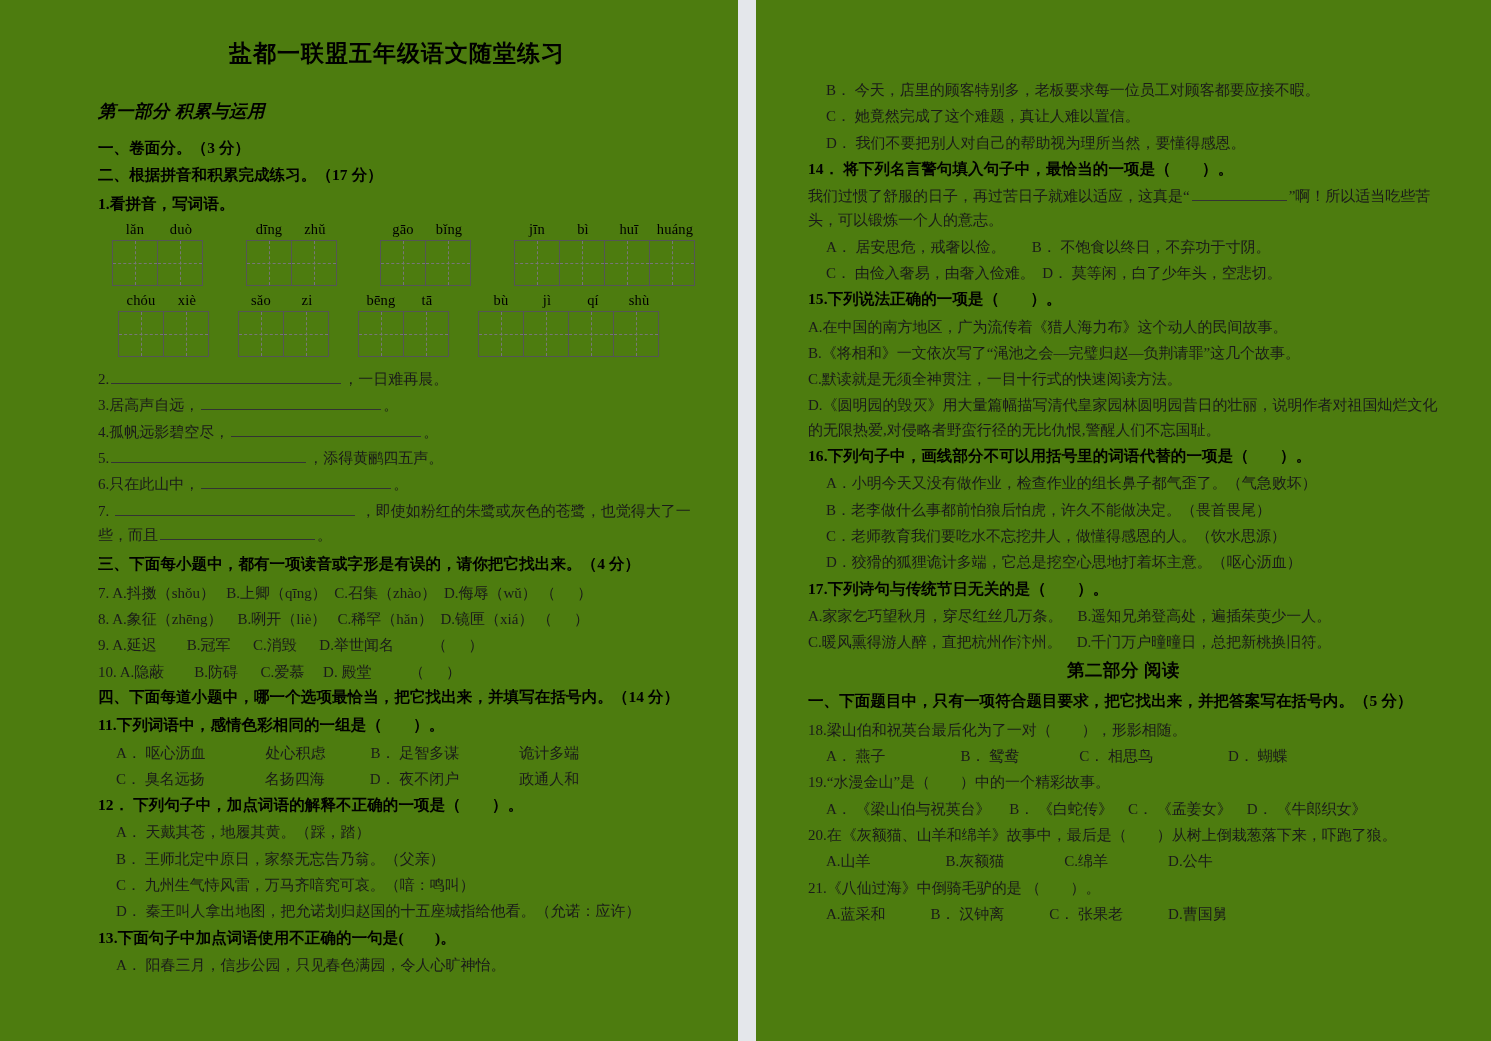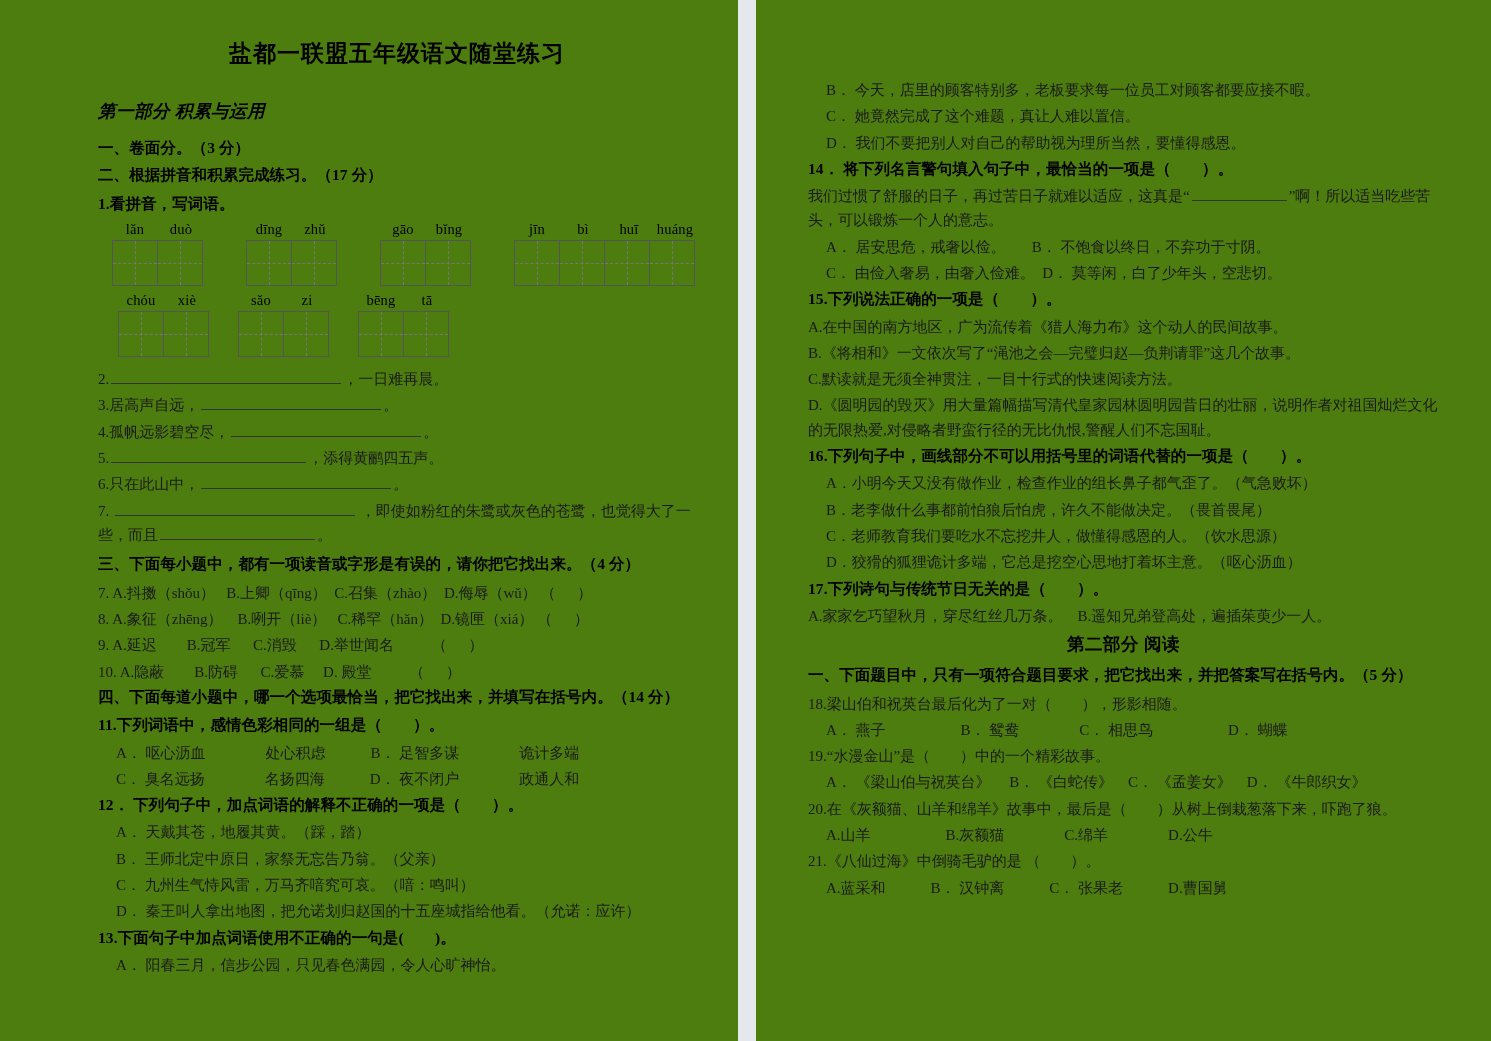--- a/index.html
+++ b/index.html
@@ -219,20 +219,34 @@
       <div class="grid-group">
         <div class="pinyins">
           <span>bēng</span>
           <span>tā</span>
         </div>
         <div class="tzg">
           <div class="cell"></div>
           <div class="cell"></div>
         </div>
       </div>
+      <div class="grid-group">
+        <div class="pinyins">
+          <span>bù</span>
+          <span>jì</span>
+          <span>qí</span>
+          <span>shù</span>
+        </div>
+        <div class="tzg">
+          <div class="cell"></div>
+          <div class="cell"></div>
+          <div class="cell"></div>
+          <div class="cell"></div>
+        </div>
+      </div>
     </div>
 
     <div style="margin-top:10px">
       <div class="line">
         <span>2.</span><span class="blank-line" style="width:230px"></span><span>，一日难再晨。</span>
       </div>
       <div class="line">
         <span>3.</span><span>居高声自远，</span><span class="blank-line" style="width:180px"></span><span>。</span>
       </div>
       <div class="line">
@@ -338,20 +352,21 @@
     </div>
     <div class="line indent-a">
       <span>C．</span><span>老师教育我们要</span><u class="dotted">吃水不忘挖井人</u><span>，做懂得感恩的人。（饮水思源）</span>
     </div>
     <div class="line indent-a">
       <span>D．</span><span>狡猾的狐狸诡计多端，它总是</span><u class="dotted">挖空心思</u><span>地打着坏主意。（呕心沥血）</span>
     </div>
 
     <div class="q-head">17.下列诗句与传统节日无关的是（　　）。</div>
     <div class="line">A.家家乞巧望秋月，穿尽红丝几万条。　B.遥知兄弟登高处，遍插茱萸少一人。</div>
+    <div class="line">C.暖风熏得游人醉，直把杭州作汴州。　D.千门万户曈曈日，总把新桃换旧符。</div>
 
     <div class="part-title-inline">第二部分  阅读</div>
 
     <div class="sec-head">一、下面题目中，只有一项符合题目要求，把它找出来，并把答案写在括号内。（5 分）</div>
 
     <div class="line">18.梁山伯和祝英台最后化为了一对（　　），形影相随。</div>
     <div class="line indent-a">A． 燕子　　　　　B． 鸳鸯　　　　C． 相思鸟　　　　　D． 蝴蝶</div>
 
     <div class="line">19.“水漫金山”是（　　）中的一个精彩故事。</div>
     <div class="line indent-a">A． 《梁山伯与祝英台》　 B． 《白蛇传》　C． 《孟姜女》　D． 《牛郎织女》</div>

